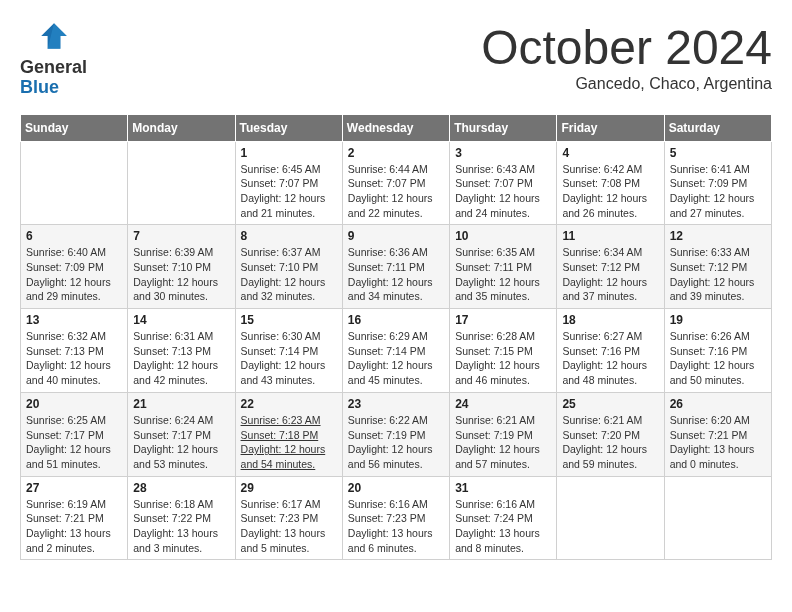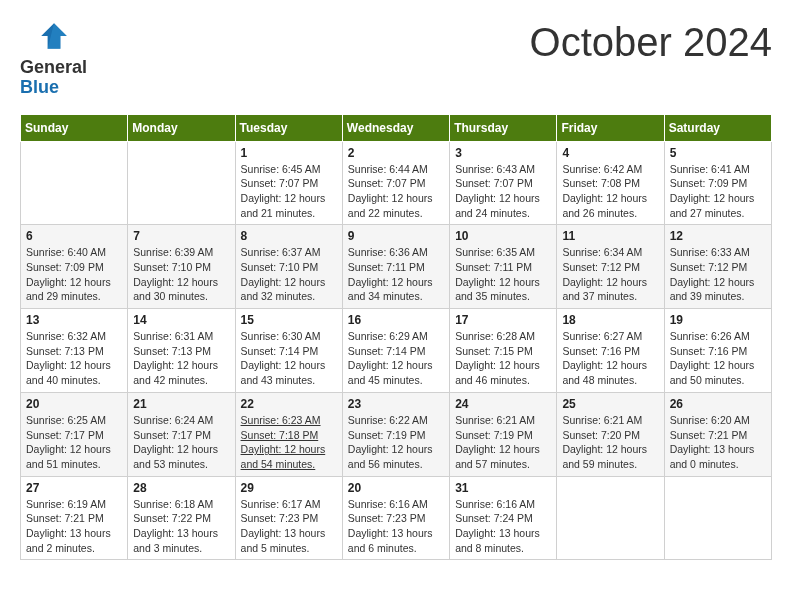--- a/index.html
+++ b/index.html
@@ -28,35 +28,35 @@
       line-height: 1.1;
     }
     .logo-icon {
       width: 32px;
       height: 32px;
     }
     .title-block {
       text-align: right;
     }
     .month-title {
-      font-size: 40px;
+      font-size: 48px;
       font-weight: normal;
       color: #333;
     }
     .location {
       font-size: 16px;
       color: #333;
     }
     .calendar {
       width: 100%;
       border-collapse: collapse;
       font-size: 11px;
     }
     .calendar th {
-      background-color: #4d7c0f;
+      background-color: #737373;
       color: #fff;
       padding: 6px 4px;
       text-align: left;
       font-size: 12px;
       font-weight: bold;
       border: 1px solid #fff;
       margin-top: 23px;
     }
     .calendar td {
       border: 1px solid #d0d0d0;
@@ -93,20 +93,21 @@
       <polygon points="20,4 36,20 28,20 28,36 12,36 12,20 4,20" fill="#1a6faf"></polygon>
       <polygon points="20,4 36,20 28,20 28,36 12,36" fill="#2a8fd0" opacity="0.5"></polygon>
     </svg>
     <div class="logo-text">
       <span style="font-size:18px;font-weight:bold;color:#333;line-height:1.1;">General</span>
       <span style="font-size:18px;font-weight:bold;color:#1a6faf;line-height:1.1;">Blue</span>
     </div>
   </div>
   <div class="title-block">
     <div class="month-title">October 2024</div>
+    <div class="location">Gancedo, Chaco, Argentina</div>
   </div>
 </div>
 
 <table class="calendar">
   <thead>
     <tr>
     <th>Sunday</th>
         <th>Monday</th>
         <th>Tuesday</th>
         <th>Wednesday</th>

